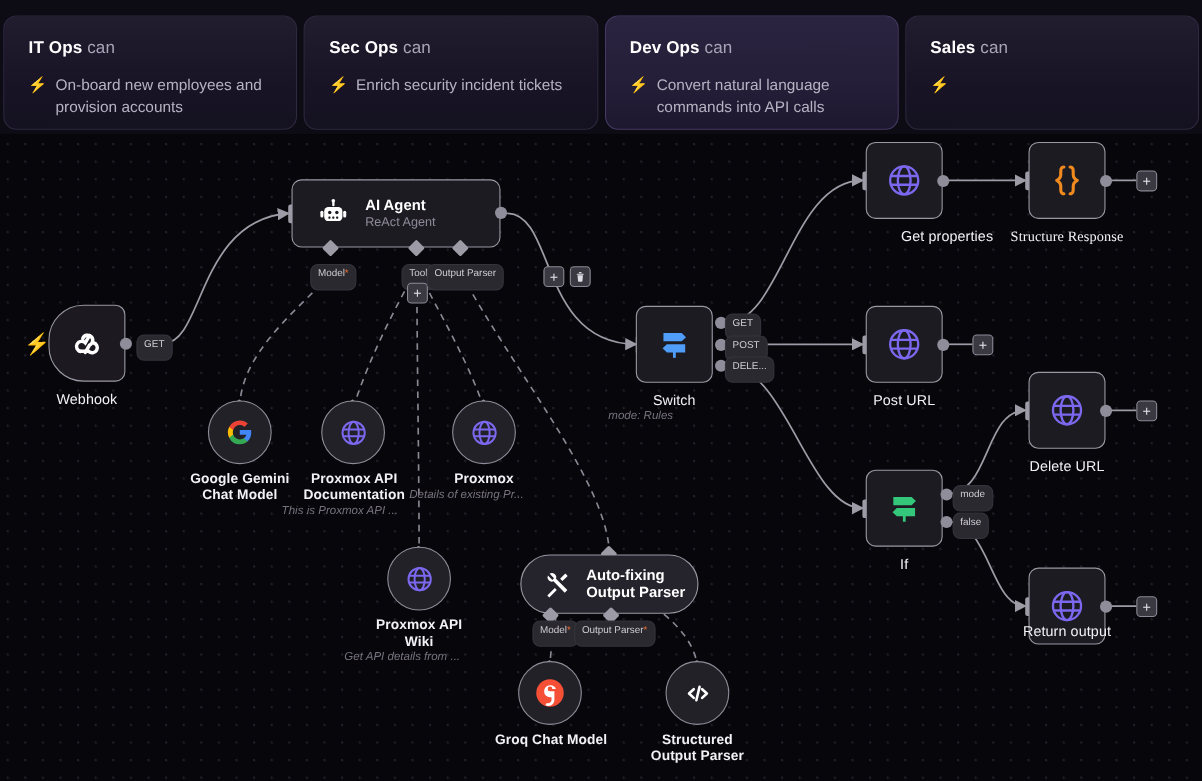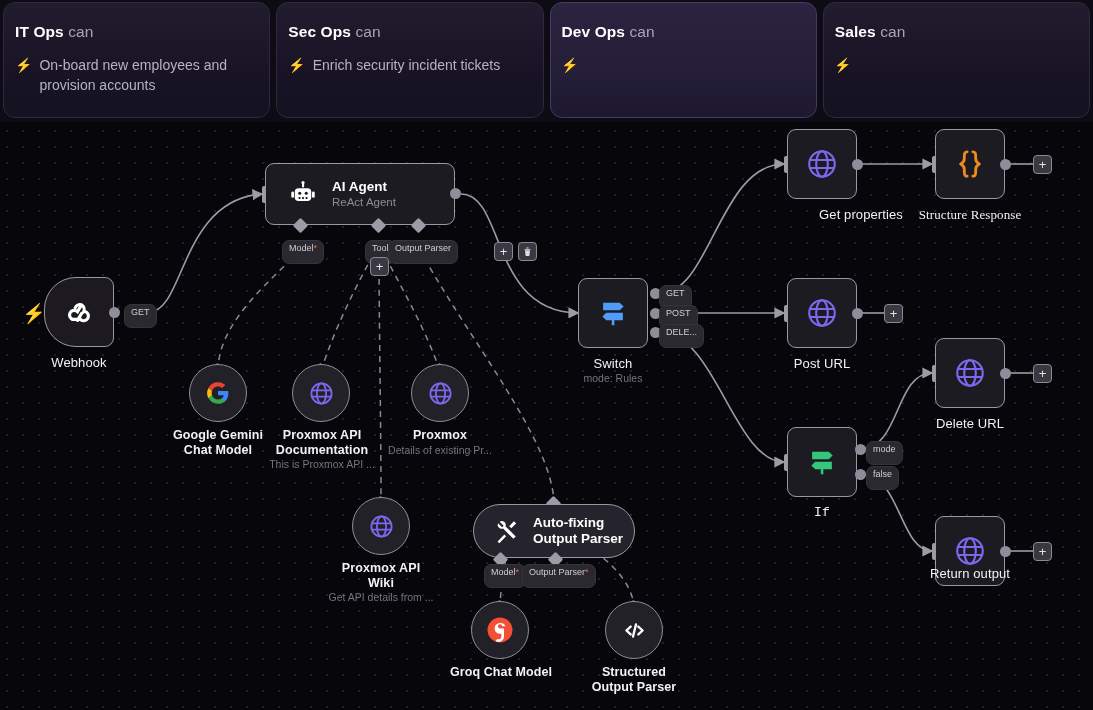--- a/index.html
+++ b/index.html
@@ -17,23 +17,24 @@
     background: #0d0b13;
     display: flex;
     gap: 6px;
     padding: 2px 3px 4px 3px;
   }
   .persona-card {
     flex: 1 1 0;
     border-radius: 12px;
     background: linear-gradient(180deg, #211c2e 0%, #181426 60%, #141120 100%);
     border: 1px solid #2e2840;
-    padding: 20px 22px 0 11px;
+    padding: 20px 22px 0 22px;
     position: relative;
     overflow: hidden;
+    margin-top: 12px;
   }
   .persona-card.selected {
     background: linear-gradient(180deg, #2a2440 0%, #241e38 60%, #1d1830 100%);
     border: 1px solid #453a63;
   }
   .persona-title {
     font-size: 15.5px;
     color: #a9a3b8;
     margin-bottom: 14px;
     letter-spacing: .1px;
@@ -101,24 +102,25 @@
     color: #f2f1f5;
     font-size: 12.5px;
     line-height: 15px;
     font-weight: bold;
     letter-spacing: .1px;
     pointer-events: none;
   }
   .caption.reg { font-weight: normal; font-size: 13px; }
   .subcaption {
     position: absolute;
-    text-align: center;
+    text-align: left;
     color: #77737f;
     font-size: 10.5px;
     line-height: 13px;
+    font-style: italic;
   }
   .node-title { color: #ffffff; font-size: 13.5px; font-weight: bold; line-height: 16px; }
   .node-sub { color: #8e8a98; font-size: 11.5px; line-height: 14px; }
 
   
   .port-in {
     position: absolute; width: 7px; height: 17px;
     border-radius: 2px; background: #9d9ba6;
   }
   .port-out {
@@ -187,20 +189,21 @@
     </div>
   </div>
 
   <div class="persona-card selected">
     <div class="persona-title">
       <b>Dev Ops</b>
       <span>can</span>
     </div>
     <div class="persona-body">
       <span class="bolt">⚡</span>
+      <span>Convert natural language commands into API calls</span>
     </div>
   </div>
 
   <div class="persona-card">
     <div class="persona-title">
       <b>Sales</b>
       <span>can</span>
     </div>
     <div class="persona-body">
       <span class="bolt">⚡</span>
@@ -450,21 +453,21 @@
         <path d="M5.4 5.2h11.1l2.6 2.5-2.6 2.5H5.4z"></path>
         <path d="M18.6 11.9H7.5l-2.6 2.5 2.6 2.5h11.1z"></path>
         <rect x="11.2" y="16.6" width="1.7" height="3.6"></rect>
       </g>
     </svg>
   </div>
   <div class="port-out" style="left:855px; top:322px;"></div>
   <div class="port-label" style="left:866px; top:319px;">mode</div>
   <div class="port-out" style="left:855px; top:347px;"></div>
   <div class="port-label" style="left:866px; top:344px;">false</div>
-  <div class="caption reg" style="left:762px; top:383px; width:120px;font-family:Liberation Mono, monospace;">If</div>
+  <div class="caption reg" style="left:762px; top:383px; width:120px;">If</div>
 
   <div class="port-in" style="left:784px; top:34px;"></div>
   <div class="node" style="left:787px; top:7px;">
     <svg class="ico" width="34" height="34" viewBox="0 0 24 24">
       <g fill="none" stroke="#7b68ee" stroke-width="1.5">
         <circle cx="12" cy="12" r="9"></circle>
         <ellipse cx="12" cy="12" rx="4.1" ry="9"></ellipse>
         <path d="M3.2 9.2h17.6M3.2 14.8h17.6"></path>
       </g>
     </svg>

